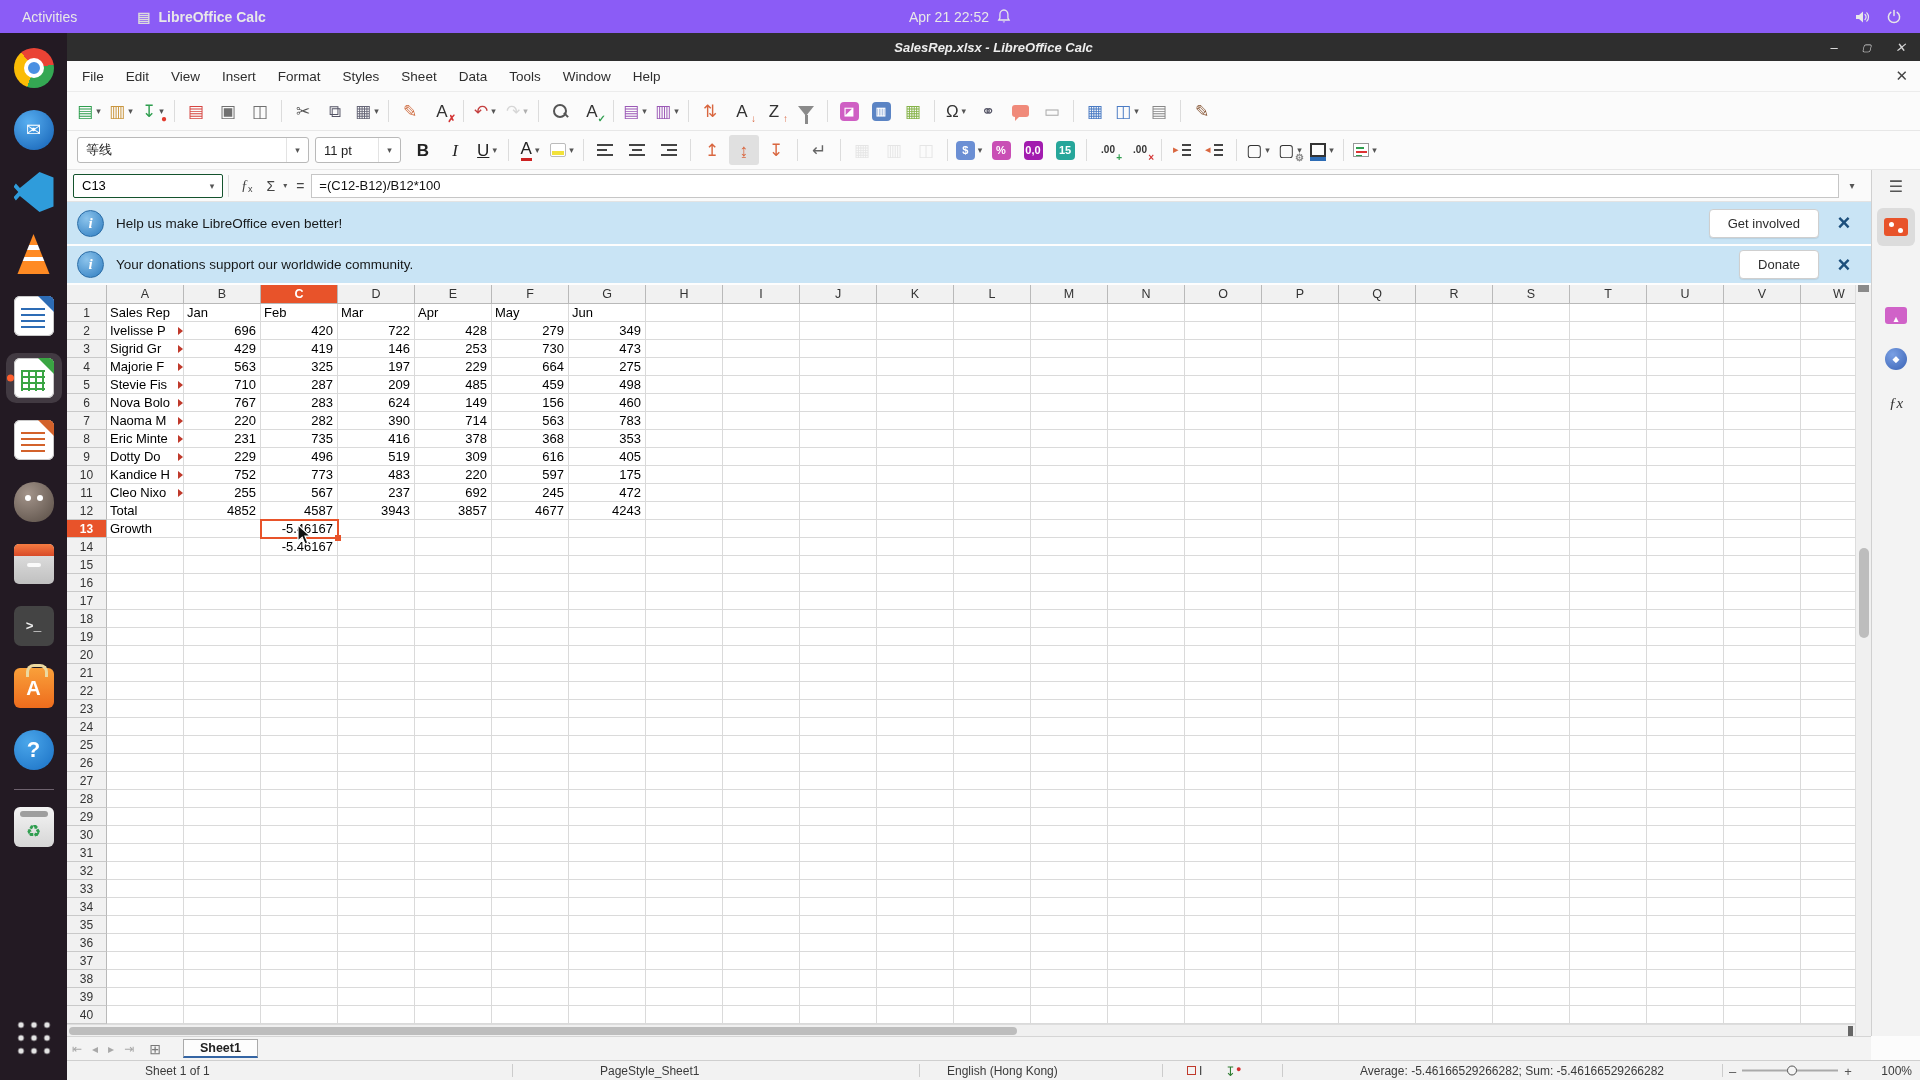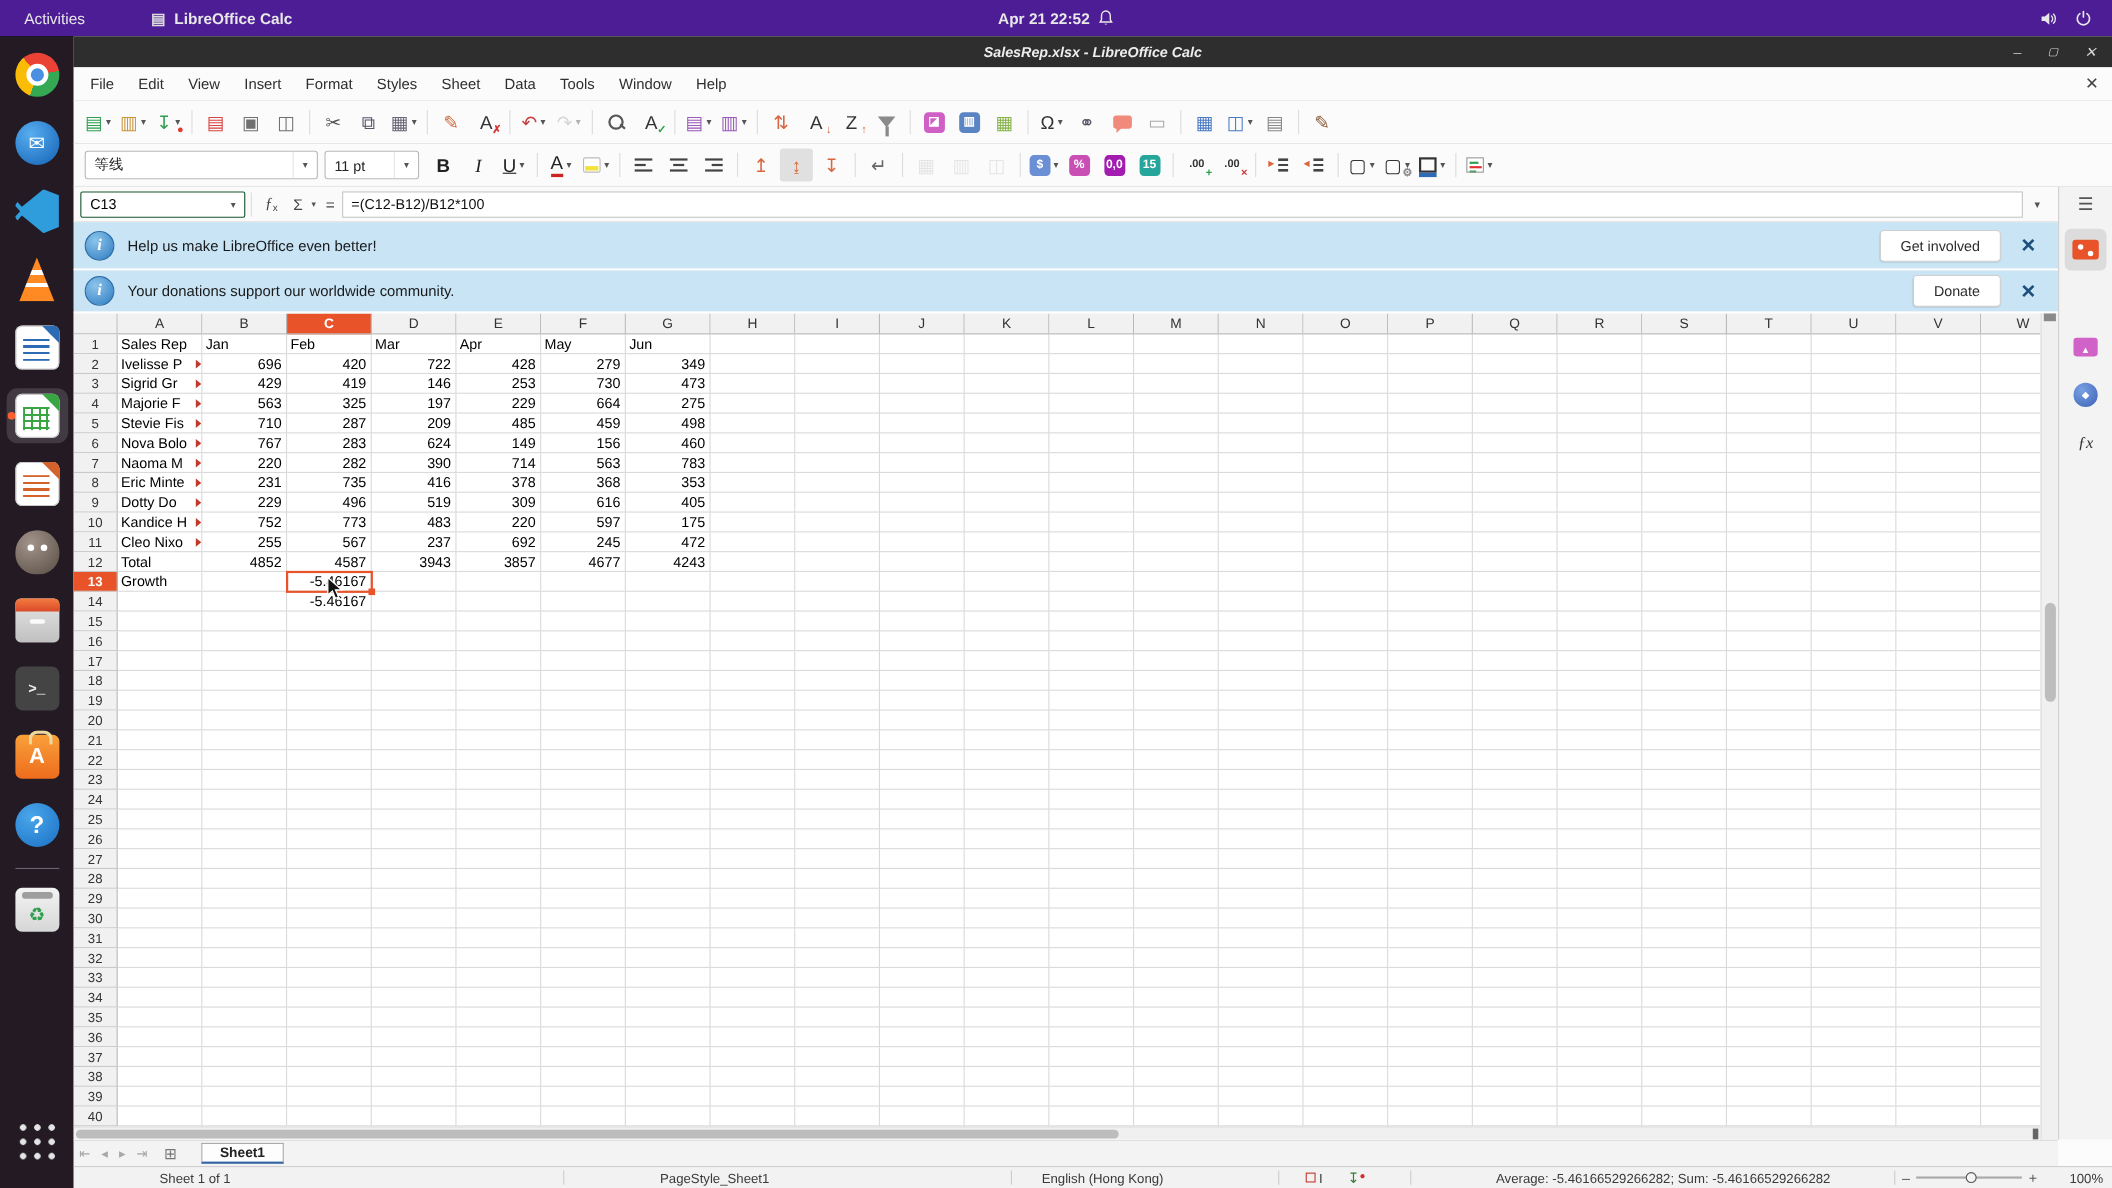--- a/index.html
+++ b/index.html
@@ -1,24 +1,24 @@
 <!DOCTYPE html>
 <html style="--accent: #e8532a;"><head>
 <meta charset="utf-8">
 <style>
   * { box-sizing: border-box; margin: 0; padding: 0; }
   html,body { width:1920px; height:1080px; overflow:hidden; background:#000;
     font-family:"Liberation Sans", sans-serif; }
   
-  .topbar { position:absolute; left:0; top:0; width:1920px; height:33px; background:#4c1d95;
+  .topbar { position:absolute; left:0; top:0; width:1920px; height:33px; background:#8b5cf6;
     color:#e8e8e8; display:flex; align-items:center; font-size:14px; }
   .tb-activities { padding:0 22px; height:100%; display:flex; align-items:center; }
   .tb-app { display:flex; align-items:center; gap:8px; margin-left:38px; font-weight:700; }
   .tb-appicon { color:#dcdcdc; font-size:14px; }
-  .tb-clock { position:absolute; left:50%; transform:translateX(-50%); display:flex; gap:8px; font-weight:700;}
+  .tb-clock { position:absolute; left:50%; transform:translateX(-50%); display:flex; gap:8px; font-weight:400;}
   .tb-right { margin-left:auto; display:flex; gap:16px; align-items:center; padding-right:18px; }
   .tb-right svg, .tb-clock svg { display:block; }
   
   .dock { position:absolute; left:0; top:33px; width:67px; height:1047px; background:#231a23;
     display:flex; flex-direction:column; align-items:center; padding-top:10px; }
   .dock-item { position:relative; width:56px; height:50px; margin-bottom:12px; display:flex; align-items:center; justify-content:center; border-radius:10px; }
   .dock-item.active { background:rgba(255,255,255,.14); }
   .dock-item.active::before { content:""; position:absolute; left:1px; top:50%; transform:translateY(-50%);
     width:7px; height:7px; border-radius:50%; background:#ff5f2e; }
   .d-ic { position:relative; width:40px; height:40px; display:flex; align-items:center; justify-content:center; }
@@ -103,21 +103,21 @@
   .k-ind-dec::after { content:"◂"; position:absolute; left:-2px; top:0; font-size:11px; color:#d9663f; }
   .k-bcolor { width:16px; height:14px; border:2px solid #333; position:relative; }
   .k-bcolor::after { content:""; position:absolute; left:-2px; right:-2px; bottom:-6px; height:4px; background:#2d6cb5; }
   .k-cf { width:16px; height:14px; border:1px solid #999; background:
       linear-gradient(#2f9e4f 0 0) 2px 3px / 8px 2px no-repeat,
       linear-gradient(#d33 0 0) 2px 7px / 11px 2px no-repeat,
       linear-gradient(#2f9e4f 0 0) 2px 11px / 6px 2px no-repeat, #fff; }
   .combo { height:26px; background:#fff; border:1px solid #b9b9b9; border-radius:3px; display:flex; align-items:center; font-size:13px; color:#222; margin-right:6px; }
   .combo .cval { padding:0 8px; flex:1; }
   .combo .cdd { width:22px; text-align:center; color:#555; font-size:9px; border-left:1px solid #e3e3e3; align-self:stretch; display:flex; align-items:center; justify-content:center;}
-  .combo.font { width:212px; margin-left:4px; }
+  .combo.font { width:232px; margin-left:4px; }
   .combo.size { width:86px; }
   
   .formulabar { height:32px; background:#fafafa; border-bottom:1px solid #e3e3e3; display:flex; align-items:center; padding:0 6px; width:1804px; }
   .namebox { width:150px; height:24px; background:#fff; border:1px solid #14532d; border-radius:2px; display:flex; align-items:center; font-size:13px; }
   .namebox .nval { flex:1; padding-left:8px; }
   .namebox .ndd { width:20px; text-align:center; font-size:9px; color:#555; }
   .fb-ic { margin:0 7px; font-size:14px; color:#444; display:flex; align-items:flex-end; }
   .fb-ic sub { font-size:9px; }
   .fb-dd { font-size:8px; color:#555; margin:0 2px 0 1px; align-self:center; }
   .fb-input { flex:1; height:24px; background:#fff; border:1px solid #c6c6c6; font-size:13px; display:flex; align-items:center; padding-left:7px; color:#111; }

